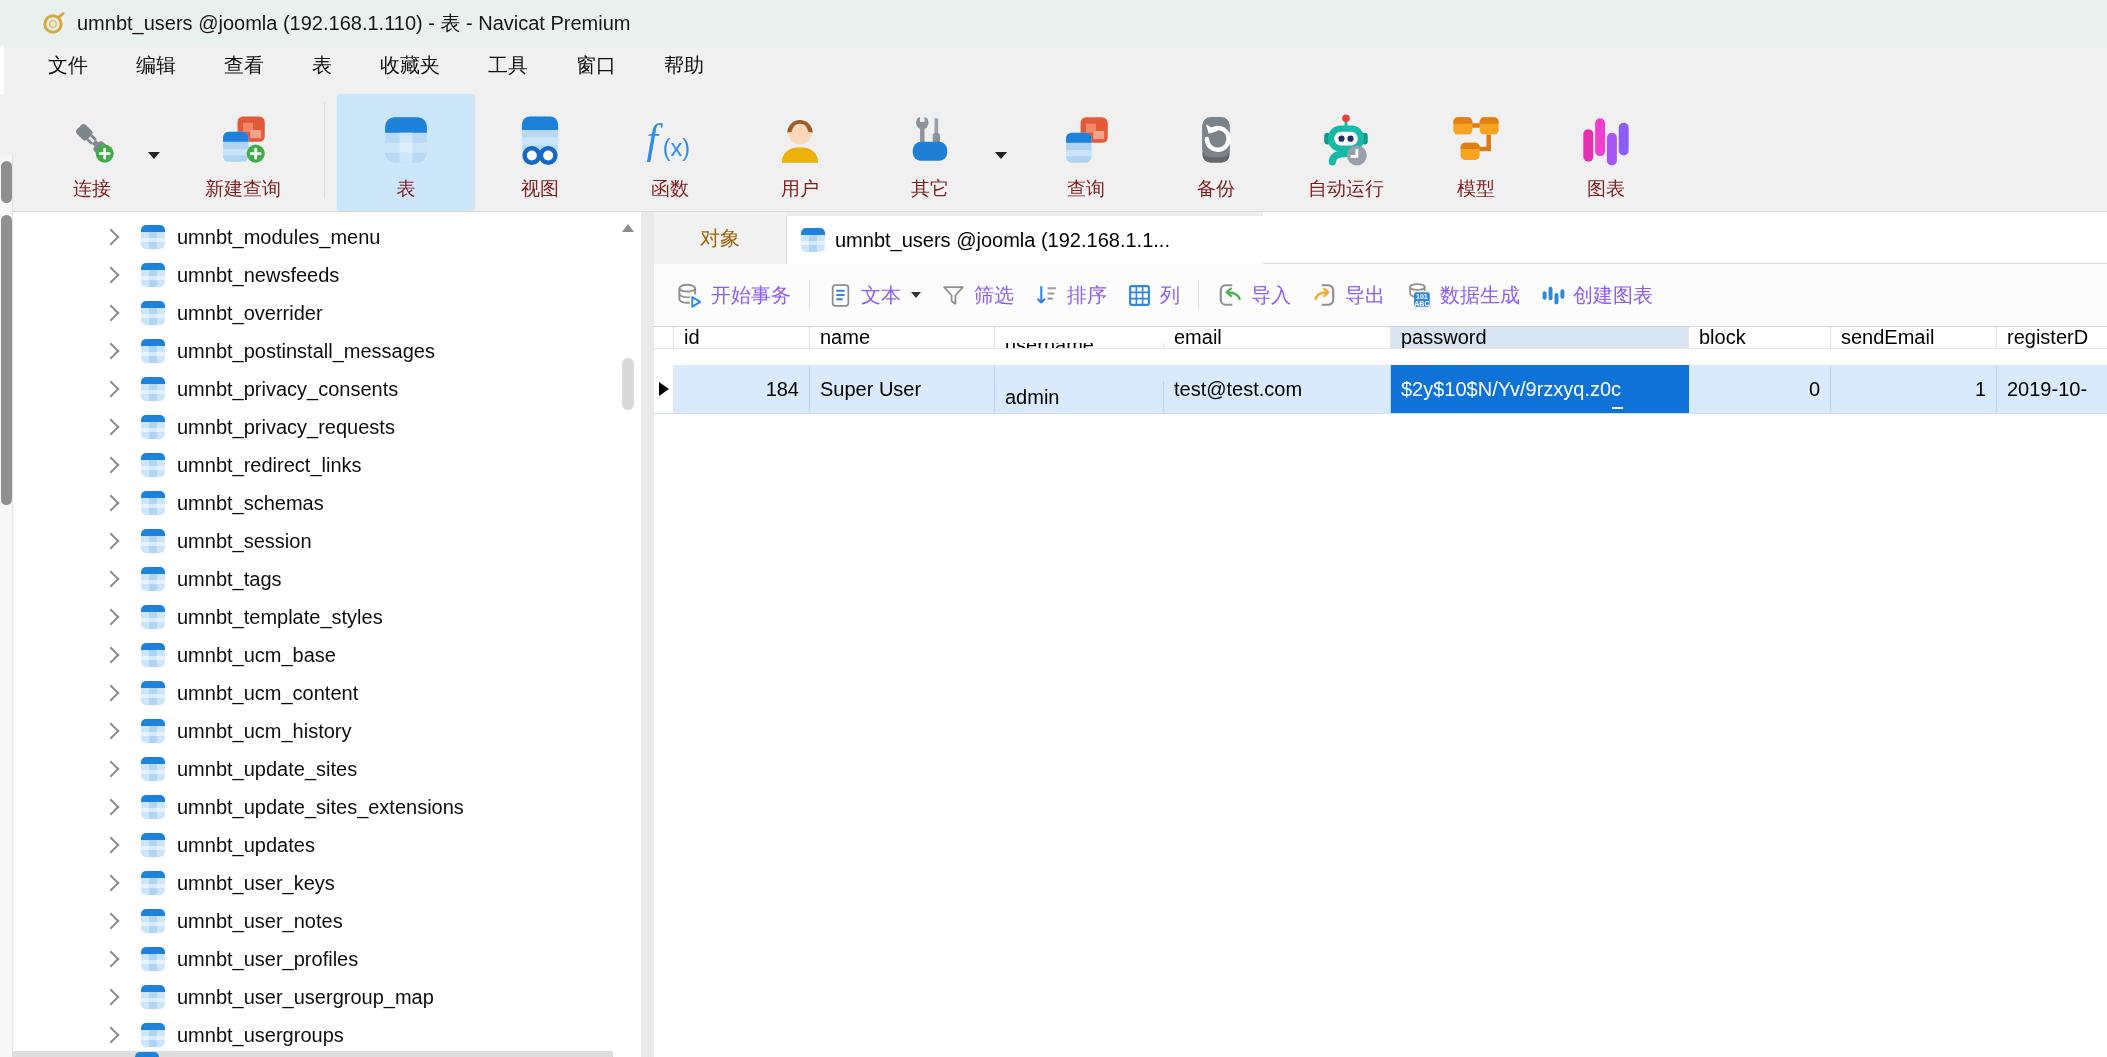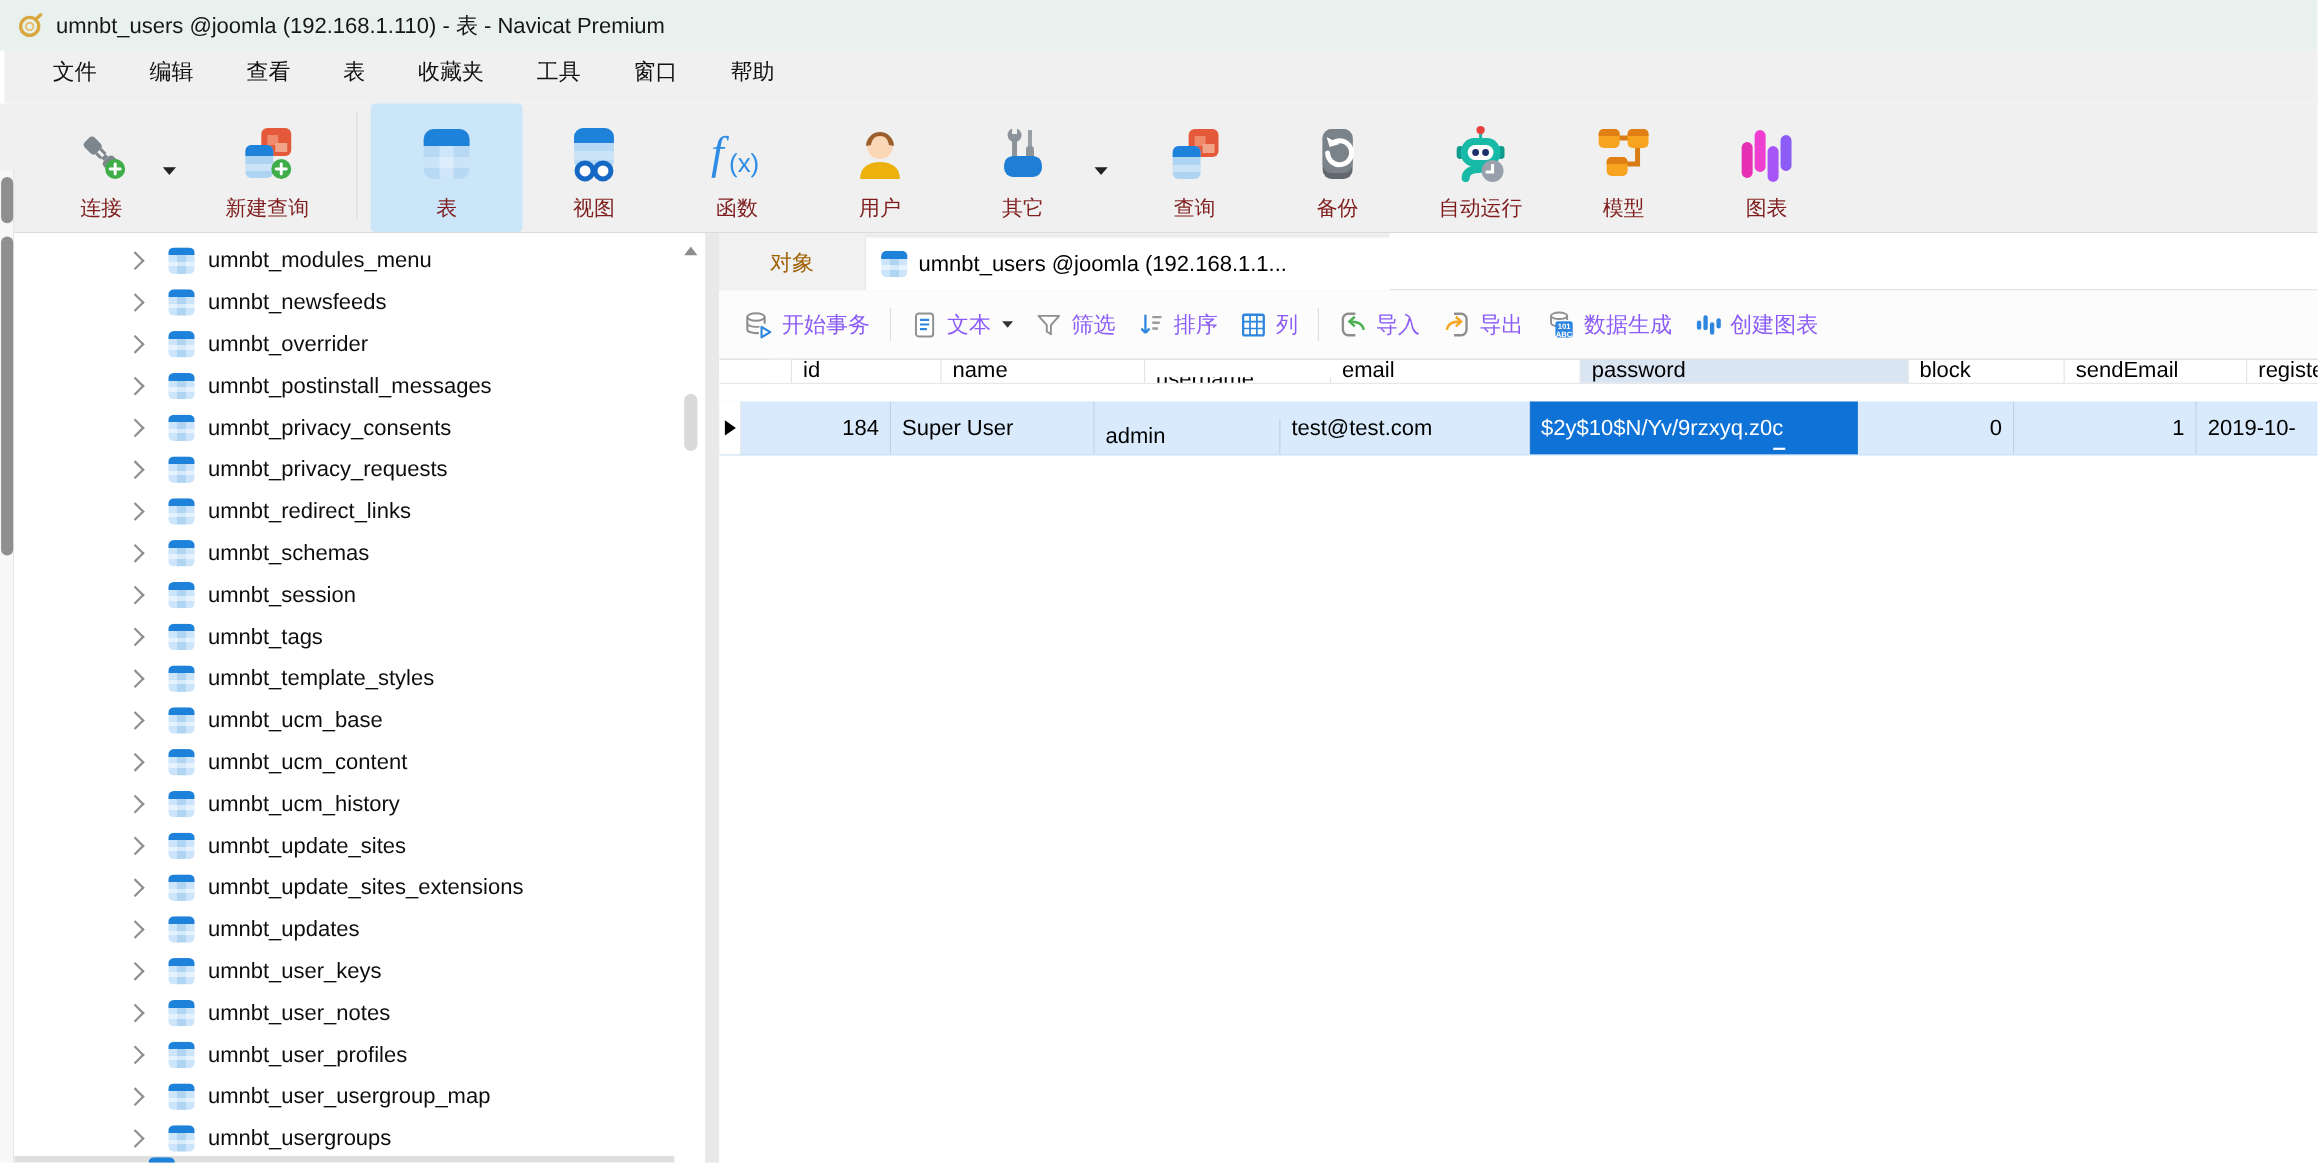--- a/index.html
+++ b/index.html
@@ -3,21 +3,21 @@
 <meta charset="utf-8">
 <style>
   html,body{margin:0;padding:0;}
   body{
     width:2107px;height:1057px;position:relative;overflow:hidden;background:#fff;
     font-family:"Liberation Sans","DejaVu Sans",sans-serif;color:#1a1a1a;
     -webkit-font-smoothing:antialiased;
   }
   
   .titlebar{position:absolute;left:0;top:0;width:2107px;height:46px;background:#e8f1ed;
-    display:flex;align-items:center;padding-left:15px;box-sizing:border-box;}
+    display:flex;align-items:center;padding-left:41px;box-sizing:border-box;}
   .titlebar .app-title{font-size:20px;color:#161616;margin-left:10px;}
   
   .menubar{position:absolute;left:4px;top:46px;width:2107px;height:48px;background:#f0f0f0;
     display:flex;align-items:flex-start;padding-left:20px;box-sizing:border-box;}
   .menu-item{font-size:20px;padding:6px 24px;color:#111;cursor:default;}
   
   .toolbar{position:absolute;left:0;top:94px;width:2107px;height:118px;background:#f0f0f0;
     border-bottom:1px solid #d8d8d8;box-sizing:border-box;display:flex;align-items:stretch;padding-left:36px;}
   .tb{width:130px;display:flex;flex-direction:column;align-items:center;justify-content:flex-start;
     padding-top:14px;box-sizing:border-box;border-radius:4px;}
@@ -28,21 +28,21 @@
   .tb.wide{width:138px;}
   .dd-arrow{width:0;height:0;border-left:6px solid transparent;border-right:6px solid transparent;
     border-top:7px solid #222;align-self:flex-end;margin-bottom:52px;}
   .dd-wrap{display:flex;align-items:flex-end;width:26px;}
   .tb-sep{width:1px;background:#dcdcdc;margin:8px 12px 12px 12px;}
   
   .leftstrip{position:absolute;left:0;top:155px;width:13px;bottom:0;background:#f7f7f7;border-right:1px solid #e3e3e3;box-sizing:border-box;}
   .lthumb{position:absolute;left:1px;width:11px;background:#8f8f8f;border-radius:6px;}
   
   .sidebar{position:absolute;left:13px;top:212px;width:628px;bottom:0;background:#fff;overflow:hidden;}
-  .tree{position:absolute;left:16px;top:6px;right:28px;}
+  .tree{position:absolute;left:4px;top:6px;right:28px;}
   .tree-row{height:38px;display:flex;align-items:center;padding-left:88px;box-sizing:border-box;}
   .chev{width:10px;height:10px;border-top:2.4px solid #8f8f8f;border-right:2.4px solid #8f8f8f;
     transform:rotate(45deg);margin-right:24px;flex:none;}
   .tico{width:24px;height:24px;flex:none;border-radius:5px;margin-right:12px;
     background:
       linear-gradient(180deg,#1e82da 0 7px,rgba(0,0,0,0) 7px),
       linear-gradient(180deg,rgba(255,255,255,0) 0 13px,rgba(255,255,255,.5) 13px 17px,rgba(255,255,255,0) 17px),
       linear-gradient(90deg,#cde5fa 0 8px,#b0d5f3 8px 16px,#cde5fa 16px);}
   .tree-label{font-size:20px;color:#0d0d0d;white-space:nowrap;}
   .tree-partial{position:absolute;left:0;right:28px;bottom:0;height:6px;background:#dedede;}
@@ -64,21 +64,21 @@
   .tab-active .tab-label{font-size:20px;color:#000;white-space:nowrap;overflow:hidden;}
   
   .gridbar{position:absolute;left:0;top:52px;right:0;height:62px;background:#fcfcfc;
     display:flex;align-items:center;padding-left:12px;box-sizing:border-box;}
   .gb{display:flex;align-items:center;gap:8px;padding:6px 10px;font-size:20px;color:#8b5cf6;}
   .gb svg{flex:none;}
   .gb-sep{width:1px;height:30px;background:#dcdcdc;margin:0 8px;}
   .gb .gb-dd{width:0;height:0;border-left:5px solid transparent;border-right:5px solid transparent;border-top:6px solid #333;margin-left:2px;}
   
   .gridhead{position:absolute;left:0;top:114px;right:0;height:23px;display:flex;background:#fff;
-    border-top:1px solid #d6d6d6;border-bottom:1px solid #e6e6e6;box-sizing:border-box;padding-left:46px;}
+    border-top:1px solid #d6d6d6;border-bottom:1px solid #e6e6e6;box-sizing:border-box;}
   .gridrow{position:absolute;left:0;top:153px;right:0;height:49px;display:flex;background:#d8eafb;
     border-bottom:1px solid #cfe2f3;box-sizing:border-box;}
   .hcell,.rcell{display:flex;align-items:center;padding:0 10px;box-sizing:border-box;
     font-size:20px;white-space:nowrap;overflow:hidden;flex:none;}
   .hcell{border-right:1px solid #e3e3e3;color:#000;}
   .rcell{border-right:1px solid rgba(90,130,170,.22);color:#000;}
   .num{justify-content:flex-end;}
   .col-gutter{width:20px;padding:0;}
   .col-id{width:136px;}
   .col-name{width:185px;}

